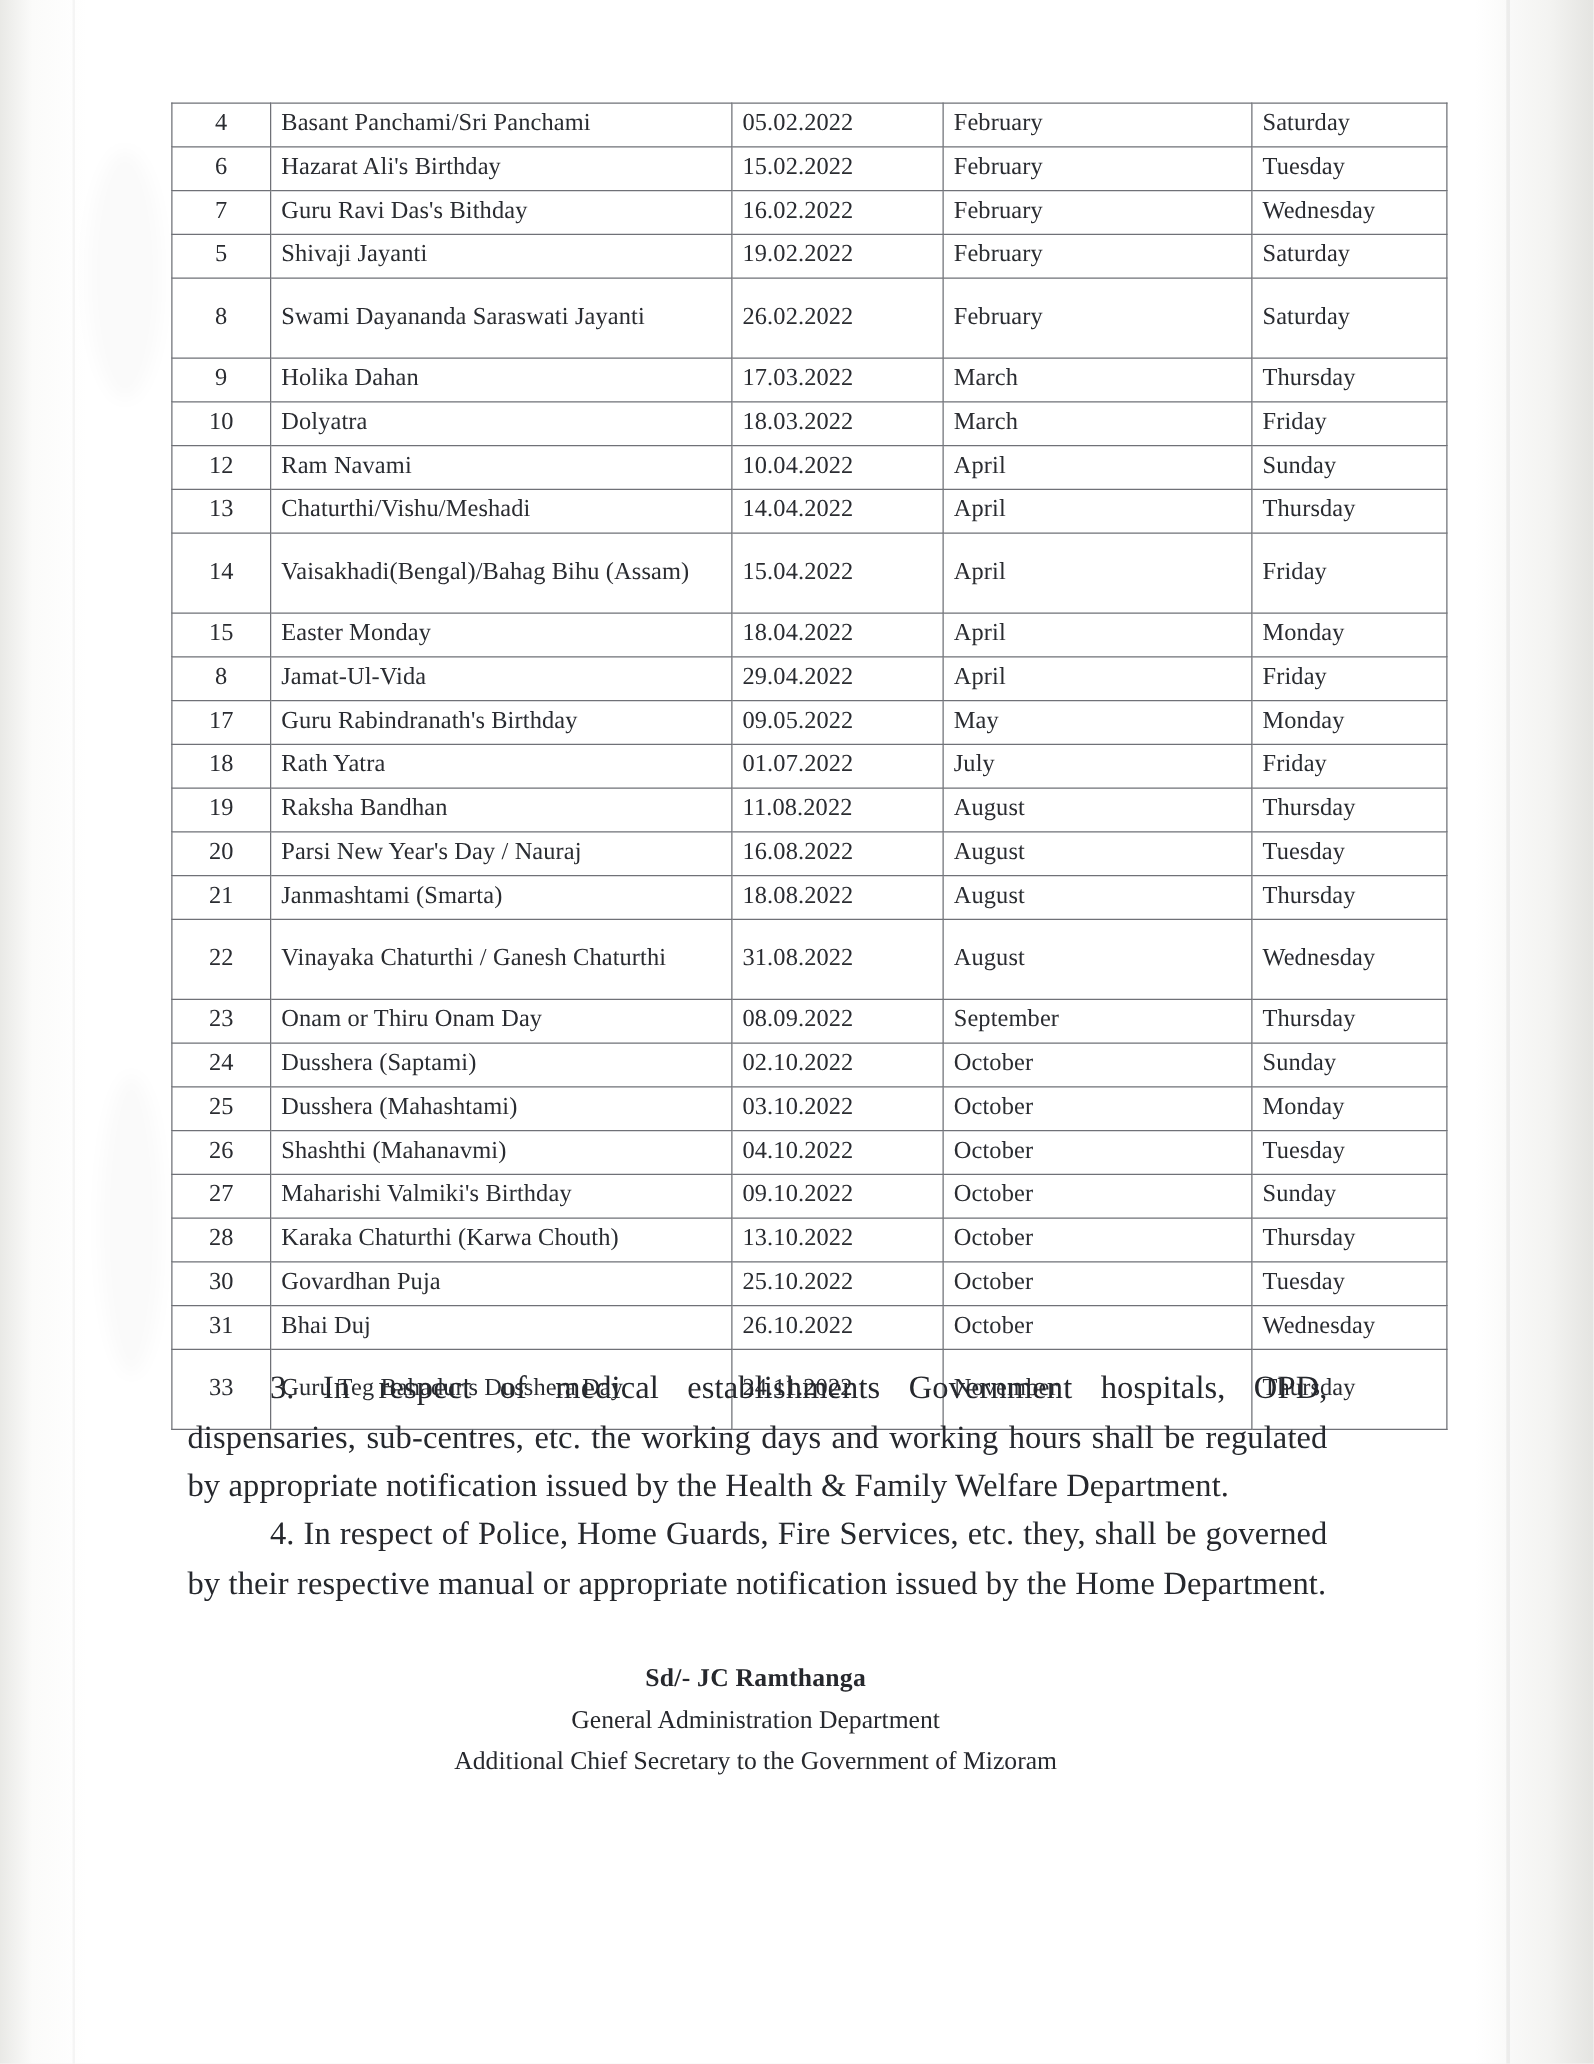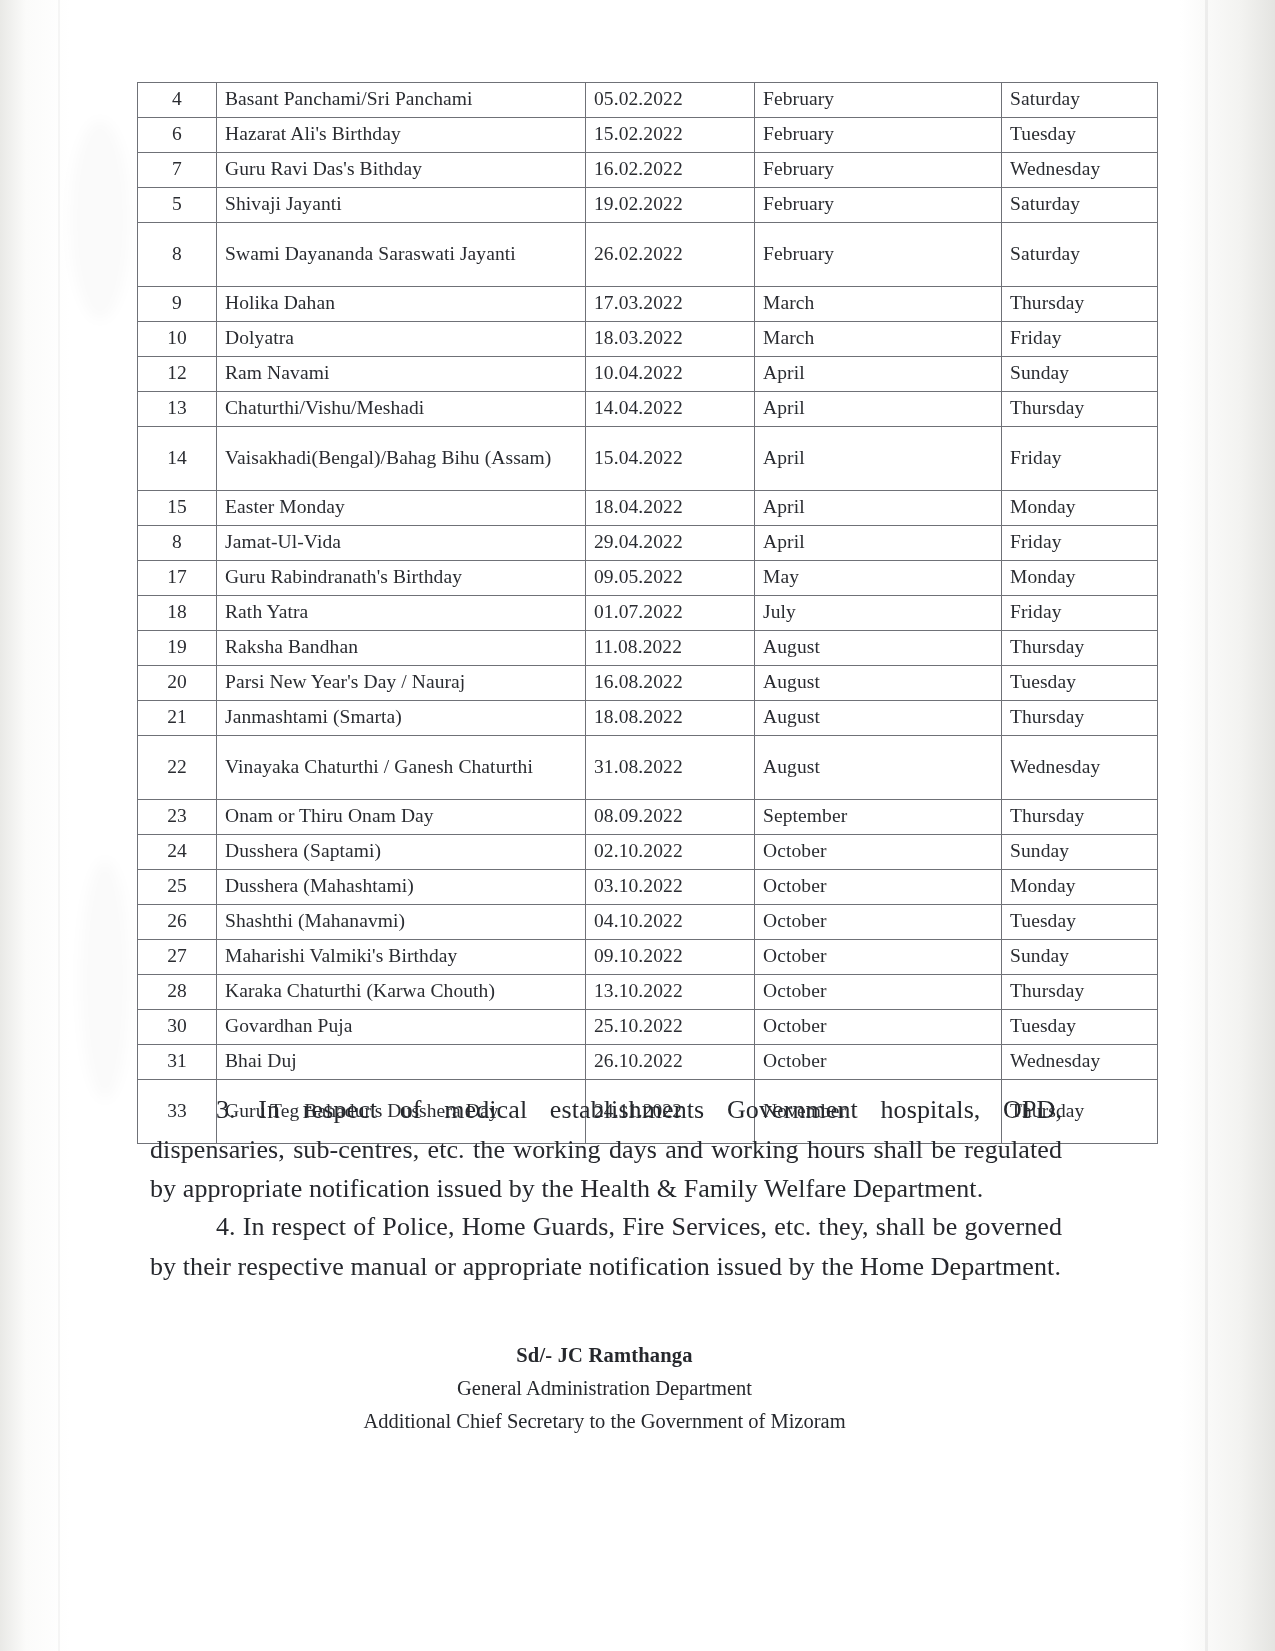--- a/index.html
+++ b/index.html
@@ -107,21 +107,20 @@
   
   .signature {
     position: absolute;
     left: 137px;
     top: 1327px;
     width: 935px;
     text-align: center;
     font-size: 20.5px;
     line-height: 1.62;
     color: #26282d;
-    margin-top: 12px;
   }
   .signature .sig-name {
     font-weight: bold;
     display: block;
     letter-spacing: 0.2px;
   }
   .signature .sig-line { display: block; }
 </style>
 </head>
 <body>

